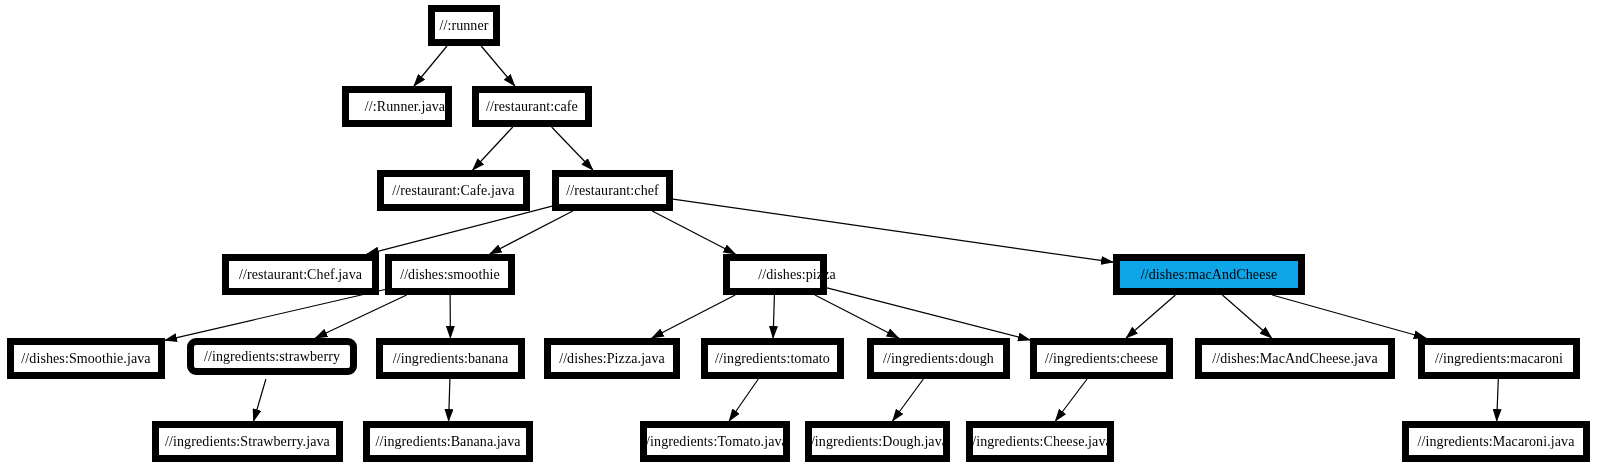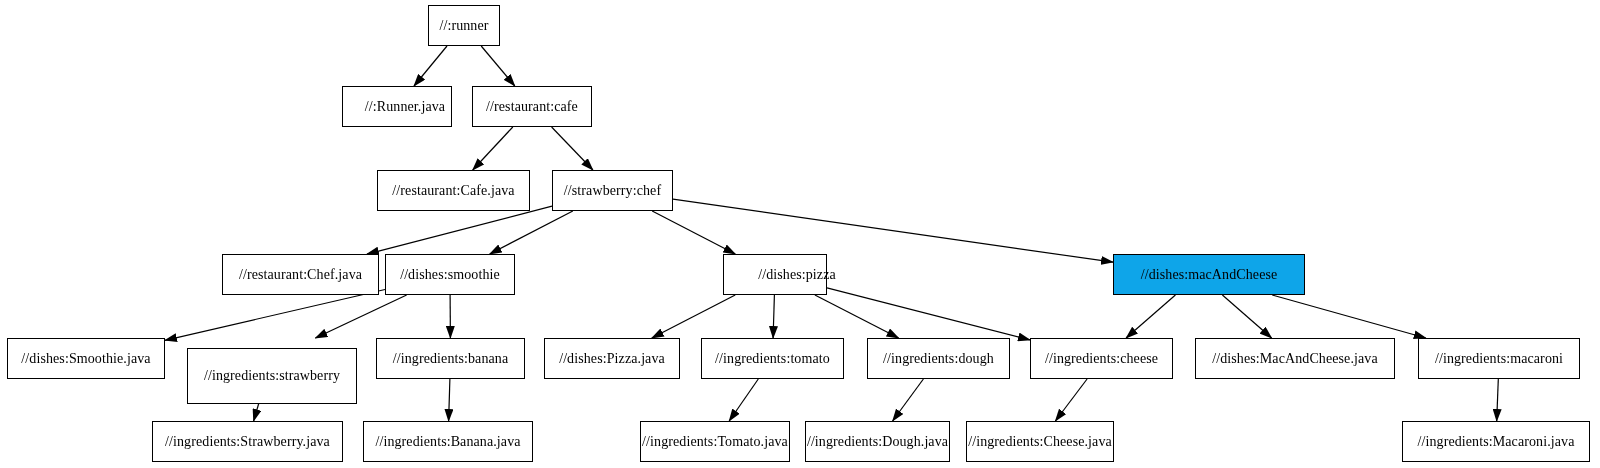--- a/index.html
+++ b/index.html
@@ -20,21 +20,21 @@
   .edge-layer {
     position: absolute;
     left: 0;
     top: 0;
     width: 1600px;
     height: 468px;
   }
   .node {
     position: absolute;
     box-sizing: border-box;
-    border: 1px solid #c4b5fd;
+    border: 7px solid #c4b5fd;
     background: #ffffff;
     color: #000000;
     display: flex;
     align-items: center;
     justify-content: center;
     font-size: 14px;
     line-height: 1;
     white-space: nowrap;
     letter-spacing: 0.1px;
   }
@@ -74,27 +74,27 @@
         <line x1="923.4" y1="379.0" x2="892.6" y2="421.0" stroke="#000000" stroke-width="1.2" marker-end="url(#arrow)"></line>
         <line x1="1087.1" y1="379.0" x2="1055.4" y2="421.0" stroke="#000000" stroke-width="1.2" marker-end="url(#arrow)"></line>
         <line x1="1498.3" y1="379.0" x2="1496.7" y2="421.0" stroke="#000000" stroke-width="1.2" marker-end="url(#arrow)"></line>
       </g>
   </svg>
 
 <div class="node" style="left: 428px; top: 5px; width: 72px; height: 41px; background: rgb(255, 255, 255); border-color: rgb(0, 0, 0); color: rgb(0, 0, 0);">//:runner</div>
     <div class="node" style="left: 342px; top: 86px; width: 110px; height: 41px; background: rgb(255, 255, 255); border-color: rgb(0, 0, 0); color: rgb(0, 0, 0); padding-left: 16px;">//:Runner.java</div>
     <div class="node" style="left: 472px; top: 86px; width: 120px; height: 41px; background: rgb(255, 255, 255); border-color: rgb(0, 0, 0); color: rgb(0, 0, 0);">//restaurant:cafe</div>
     <div class="node" style="left: 377px; top: 170px; width: 153px; height: 41px; background: rgb(255, 255, 255); border-color: rgb(0, 0, 0); color: rgb(0, 0, 0);">//restaurant:Cafe.java</div>
-    <div class="node" style="left: 552px; top: 170px; width: 121px; height: 41px; background: rgb(255, 255, 255); border-color: rgb(0, 0, 0); color: rgb(0, 0, 0);">//strawberry:chef</div>
+    <div class="node" style="left: 552px; top: 170px; width: 121px; height: 41px; background: rgb(255, 255, 255); border-color: rgb(0, 0, 0); color: rgb(0, 0, 0);">//restaurant:chef</div>
     <div class="node" style="left: 210px; top: 254px; width: 157px; height: 41px; background: rgb(255, 255, 255); border-color: rgb(0, 0, 0); color: rgb(0, 0, 0); margin-left: 12px;">//restaurant:Chef.java</div>
     <div class="node" style="left: 385px; top: 254px; width: 130px; height: 41px; background: rgb(255, 255, 255); border-color: rgb(0, 0, 0); color: rgb(0, 0, 0);">//dishes:smoothie</div>
     <div class="node" style="left: 723px; top: 254px; width: 104px; height: 41px; background: rgb(255, 255, 255); border-color: rgb(0, 0, 0); color: rgb(0, 0, 0); padding-left: 44px;">//dishes:pizza</div>
     <div class="node" style="left: 1113px; top: 254px; width: 192px; height: 41px; background: #0ea5e9; border-color: rgb(0, 0, 0); color: rgb(0, 0, 0);">//dishes:macAndCheese</div>
     <div class="node" style="left: 7px; top: 338px; width: 158px; height: 41px; background: rgb(255, 255, 255); border-color: rgb(0, 0, 0); color: rgb(0, 0, 0);">//dishes:Smoothie.java</div>
-    <div class="node" style="left: 187px; top: 348px; width: 170px; height: 56px; background: rgb(255, 255, 255); border-color: rgb(0, 0, 0); color: rgb(0, 0, 0);">//ingredients:strawberry</div>
+    <div class="node" style="left: 187px; top: 338px; width: 170px; height: 37px; background: rgb(255, 255, 255); border-color: rgb(0, 0, 0); color: rgb(0, 0, 0); border-radius: 9px;">//ingredients:strawberry</div>
     <div class="node" style="left: 376px; top: 338px; width: 149px; height: 41px; background: rgb(255, 255, 255); border-color: rgb(0, 0, 0); color: rgb(0, 0, 0);">//ingredients:banana</div>
     <div class="node" style="left: 544px; top: 338px; width: 136px; height: 41px; background: rgb(255, 255, 255); border-color: rgb(0, 0, 0); color: rgb(0, 0, 0);">//dishes:Pizza.java</div>
     <div class="node" style="left: 701px; top: 338px; width: 143px; height: 41px; background: rgb(255, 255, 255); border-color: rgb(0, 0, 0); color: rgb(0, 0, 0);">//ingredients:tomato</div>
     <div class="node" style="left: 867px; top: 338px; width: 143px; height: 41px; background: rgb(255, 255, 255); border-color: rgb(0, 0, 0); color: rgb(0, 0, 0);">//ingredients:dough</div>
     <div class="node" style="left: 1030px; top: 338px; width: 143px; height: 41px; background: rgb(255, 255, 255); border-color: rgb(0, 0, 0); color: rgb(0, 0, 0);">//ingredients:cheese</div>
     <div class="node" style="left: 1195px; top: 338px; width: 200px; height: 41px; background: rgb(255, 255, 255); border-color: rgb(0, 0, 0); color: rgb(0, 0, 0);">//dishes:MacAndCheese.java</div>
     <div class="node" style="left: 1418px; top: 338px; width: 162px; height: 41px; background: rgb(255, 255, 255); border-color: rgb(0, 0, 0); color: rgb(0, 0, 0);">//ingredients:macaroni</div>
     <div class="node" style="left: 152px; top: 421px; width: 191px; height: 41px; background: rgb(255, 255, 255); border-color: rgb(0, 0, 0); color: rgb(0, 0, 0);">//ingredients:Strawberry.java</div>
     <div class="node" style="left: 363px; top: 421px; width: 170px; height: 41px; background: rgb(255, 255, 255); border-color: rgb(0, 0, 0); color: rgb(0, 0, 0);">//ingredients:Banana.java</div>
     <div class="node" style="left: 640px; top: 421px; width: 150px; height: 41px; background: rgb(255, 255, 255); border-color: rgb(0, 0, 0); color: rgb(0, 0, 0);">//ingredients:Tomato.java</div>

